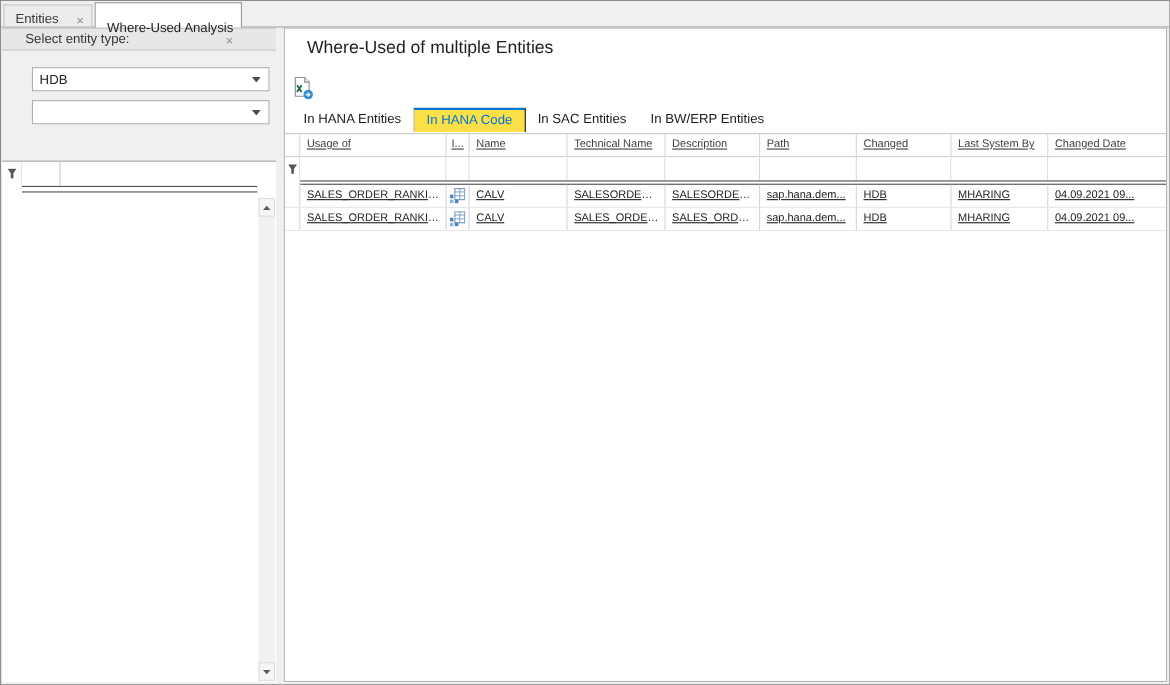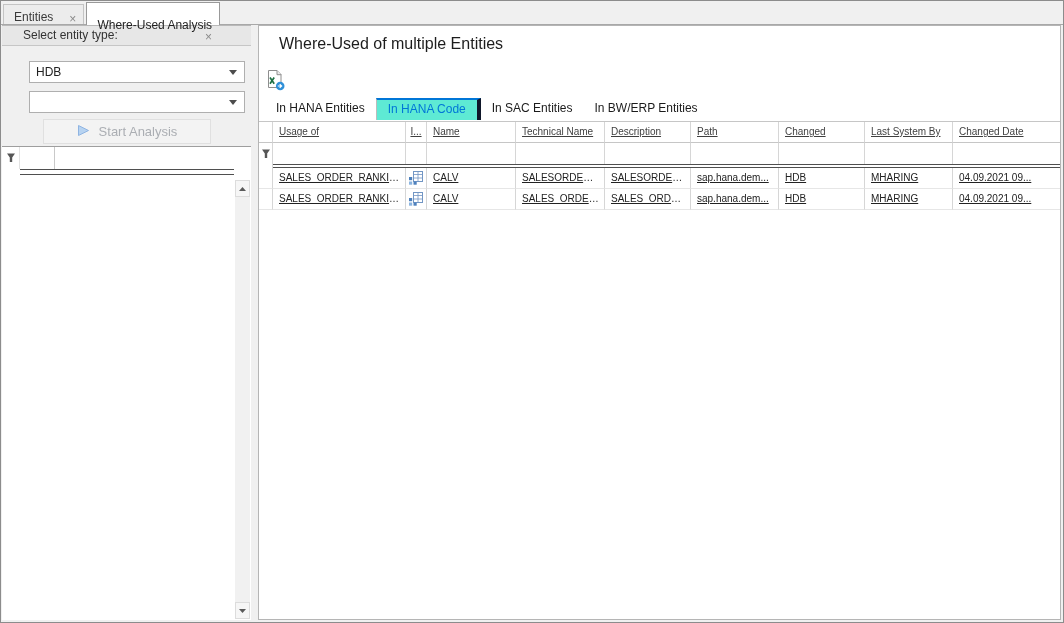--- a/index.html
+++ b/index.html
@@ -50,21 +50,21 @@
 
   
   .right{position:absolute;left:257px;top:24px;right:2px;bottom:2px;background:#fff;
          border:1px solid #b5b5b5;box-sizing:border-box;}
   .rp-title{position:absolute;left:20px;top:9px;font-size:16px;color:#1d1d1d;}
   .export-btn{position:absolute;left:3px;top:43px;width:26px;height:26px;display:flex;
               align-items:center;justify-content:center;cursor:pointer;}
   .rp-tabs{position:absolute;left:6px;top:72px;height:23px;display:flex;z-index:2;}
   .rp-tab{height:21px;line-height:21px;padding:0 11px;font-size:12px;color:#1b1b1b;cursor:default;}
   .rp-tab.active{border-top:2px solid #0076d7;border-left:1px solid #bcbcbc;
-                 border-right:4px solid #0f172a;color:#0076d7;background:#5eead4;height:22px;
+                 border-right:1px solid #0f172a;color:#0076d7;background:#fde047;height:22px;
                  line-height:19px;margin-bottom:-1px;position:relative;z-index:3;box-sizing:border-box;}
   .rp-table{position:absolute;left:0;right:0;top:95px;border-top:1px solid #c6c6c6;}
   .trow{display:flex;height:21px;}
   .cell{box-sizing:border-box;border-right:1px solid #d6d6d6;padding:0 4px 0 6px;font-size:10px;
         color:#222;line-height:20px;white-space:nowrap;overflow:hidden;text-overflow:ellipsis;text-decoration:underline;}
   .w-ind{width:14px;padding:0;display:flex;align-items:center;justify-content:center;}
   .w-usage{width:133px;} .w-icon{width:21px;padding:0;display:flex;align-items:center;justify-content:center;}
   .w-type{width:89px;} .w-tech{width:89px;} .w-desc{width:86px;} .w-path{width:88px;}
   .w-sys{width:86px;} .w-last{width:88px;} .w-date{flex:1;border-right:none;}
   .hrow .cell{color:#3f3f3f;border-bottom:1px solid #c6c6c6;}
@@ -105,28 +105,20 @@
 
     <div class="combo combo2">
       <span></span>
       <span class="arrow">
         <svg width="8" height="5" viewBox="0 0 8 5">
             <path d="M0 0h8L4 5z" fill="#4c4c4c"></path>
           </svg>
       </span>
     </div>
 
-    <div class="start-btn">
-      <span>
-        <svg width="13" height="13" viewBox="0 0 13 13">
-            <path d="M1.5 1.5l10 5-10 5z" fill="#b7d3f1" stroke="#8fb4e2"></path>
-          </svg>
-      </span>
-      <span>Start Analysis</span>
-    </div>
 
     <div class="lp-grid">
       <div class="lp-filter">
         <div class="lp-ind">
           <svg width="10" height="10" viewBox="0 0 10 10">
               <path d="M1 .5h8L6.2 4.6V9H3.8V4.6L1 .5z" fill="#565656"></path>
             </svg>
         </div>
         <div class="lp-c1"></div>
         <div class="lp-c2"></div>

